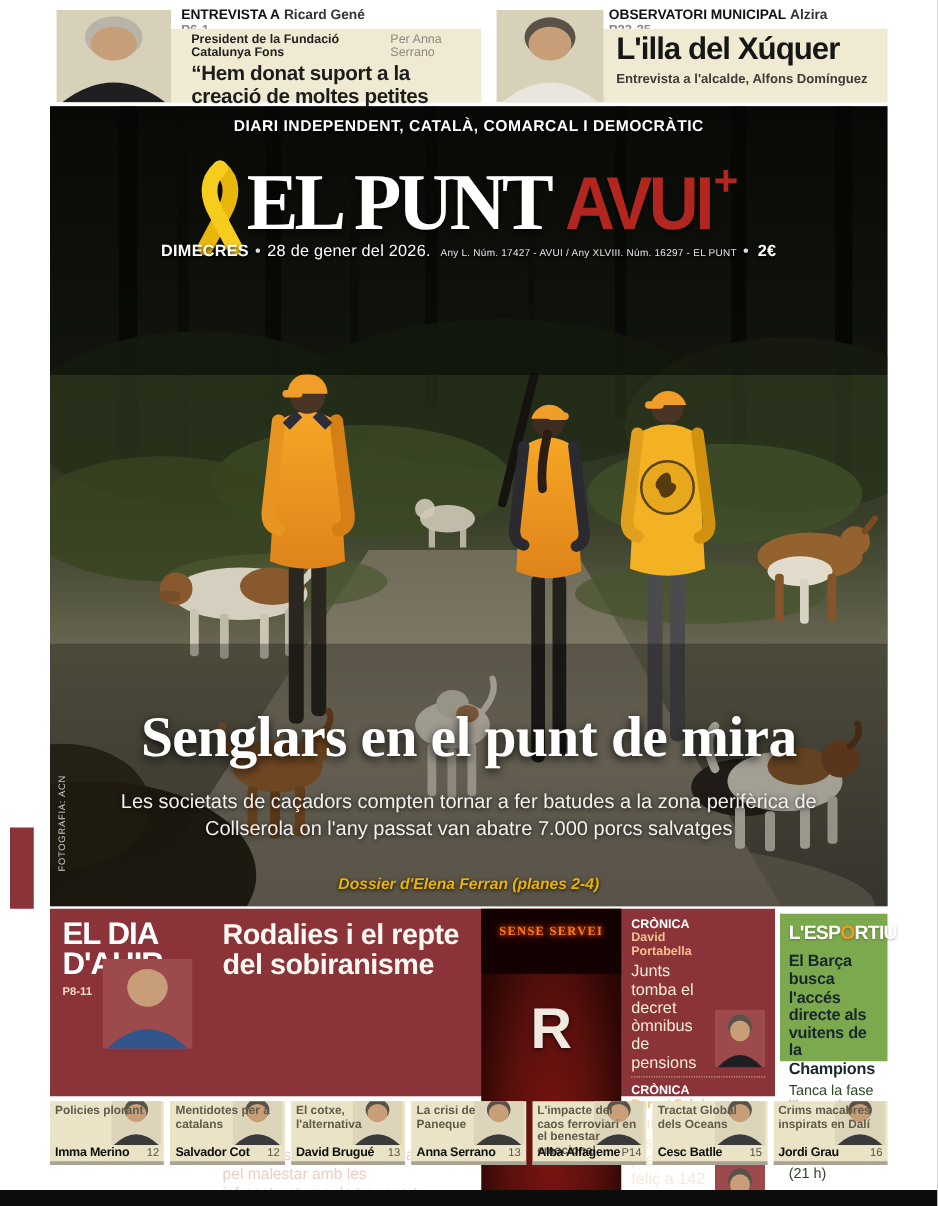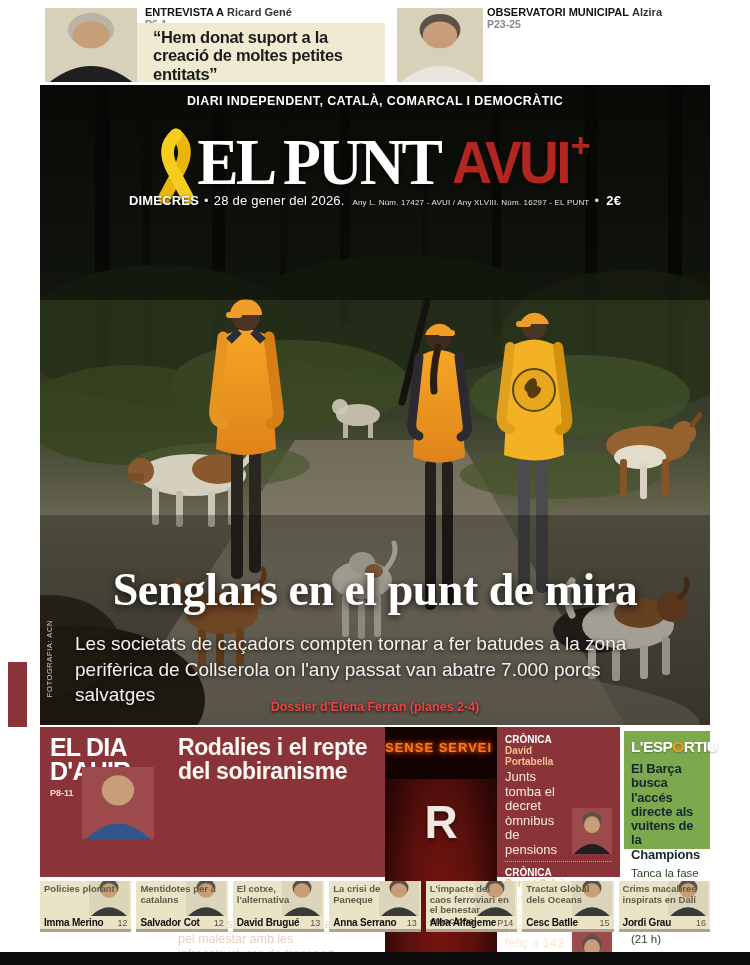--- a/index.html
+++ b/index.html
@@ -87,26 +87,26 @@
   .photo-credit {
     position:absolute; left:5px; bottom:28px; color:#c9c9c9; font-size:7.5px; letter-spacing:0.6px;
     writing-mode:vertical-rl; transform:rotate(180deg);
   }
   .headline {
     position:absolute; top:478px; left:0; right:0; text-align:center;
     font-family:"Liberation Serif", serif; font-weight:700; font-size:46px;
     color:#fff; letter-spacing:-0.5px; text-shadow:0 2px 8px rgba(0,0,0,.85);
   }
   .subheadline {
-    position:absolute; top:546px; left:35px; right:35px; 
-    font-size:19px; color:#f0f0ee; line-height:1.35; text-shadow:0 1px 4px rgba(0,0,0,.85);
+    position:absolute; top:546px; left:35px; right:35px; text-align:center;
+    font-size:16px; color:#f0f0ee; line-height:1.35; text-shadow:0 1px 4px rgba(0,0,0,.85);
   }
   .cover-byline {
     position:absolute; top:615px; left:0; right:0; text-align:center;
-    font-size:12.5px; font-weight:700; color:#ef4444; text-shadow:0 1px 3px rgba(0,0,0,.9);
+    font-size:12.5px; font-weight:700; color:#eab308; text-shadow:0 1px 3px rgba(0,0,0,.9);font-style:italic;
   }
 
   
   .left-marker { position:absolute; left:8px; top:662px; width:19px; height:65px; background:#8a3338; }
 
   
   .band {
     position:absolute; left:40px; top:727px; width:580px; height:150px; background:#8a3338;
     display:grid; grid-template-columns:122px 223px 112px 123px;
   }
@@ -119,22 +119,22 @@
   .rod-head { font-size:23px; font-weight:600; color:#fdf9f2; line-height:1.03; letter-spacing:-0.4px; }
   .rod-body { margin-top:auto; font-size:12.5px; color:#eacfc2; line-height:1.22; }
 
   .train {
     position:relative; overflow:hidden;
     background:
       radial-gradient(ellipse at 50% 75%, #7a1410 0%, #58100c 45%, #300705 75%, #1c0403 100%);
   }
   .train-top { position:absolute; top:0; left:0; right:0; height:52px; background:#120202; }
   .led {
-    position:absolute; top:13px; left:0; right:0; text-align:left;
-    font-family:Liberation Sans, sans-serif; font-weight:700; font-size:13px;
+    position:absolute; top:13px; left:0; right:0; text-align:center;
+    font-family:Liberation Serif, serif; font-weight:700; font-size:10px;
     color:#ff7a1a; letter-spacing:1px;
     text-shadow:0 0 4px #ff5a00, 0 0 9px #c83c00;
   }
   .train-letter {
     position:absolute; top:68px; left:0; right:0; text-align:center;
     font-size:46px; font-weight:700; color:#efe9e2; text-shadow:0 2px 4px rgba(0,0,0,.6);
   }
 
   .chronicles { padding:7px 8px 6px 8px; display:flex; flex-direction:column; }
   .chron { position:relative; padding-right:44px; flex:1; }
@@ -177,36 +177,44 @@
 <body>
 
 <div class="page">
 
   <div class="teaser teaser-left">
     <div class="teaser-head">
       <span class="kicker"><b>ENTREVISTA A</b> <span class="kname">Ricard Gené</span></span>
       <span class="pageref">P6-1</span>
     </div>
     <div class="teaser-box">
+      <div class="teaser-sub">
+        <span class="sb">President de la Fundació Catalunya Fons</span>
+        <span class="by">Per Anna Serrano</span>
+      </div>
       <div class="quote">“Hem donat suport a la creació de moltes petites entitats”</div>
     </div>
     <div class="teaser-photo">
       <svg class="avatar avatar--grayhair avatar--darksuit" viewBox="0 0 40 44" preserveAspectRatio="none">
         <rect class="av-bg" width="40" height="44"></rect>
         <circle class="av-hair" cx="20" cy="13" r="10"></circle>
         <circle class="av-head" cx="20" cy="16" r="8"></circle>
         <path class="av-body" d="M2 44 Q20 25 38 44 Z"></path>
       </svg>
     </div>
   </div>
 
   <div class="teaser teaser-right">
     <div class="teaser-head">
       <span class="kicker"><b>OBSERVATORI MUNICIPAL</b> <span class="kname">Alzira</span></span>
       <span class="pageref">P23-25</span>
+    </div>
+    <div class="teaser-box">
+      <div class="t-title">L'illa del Xúquer</div>
+      <div class="t-sub">Entrevista a l'alcalde, Alfons Domínguez</div>
     </div>
     <div class="teaser-photo">
       <svg class="avatar avatar--whiteshirt" viewBox="0 0 40 44" preserveAspectRatio="none">
         <rect class="av-bg" width="40" height="44"></rect>
         <circle class="av-hair" cx="20" cy="13" r="9.5"></circle>
         <circle class="av-head" cx="20" cy="16" r="8"></circle>
         <path class="av-body" d="M2 44 Q20 25 38 44 Z"></path>
       </svg>
     </div>
   </div>

